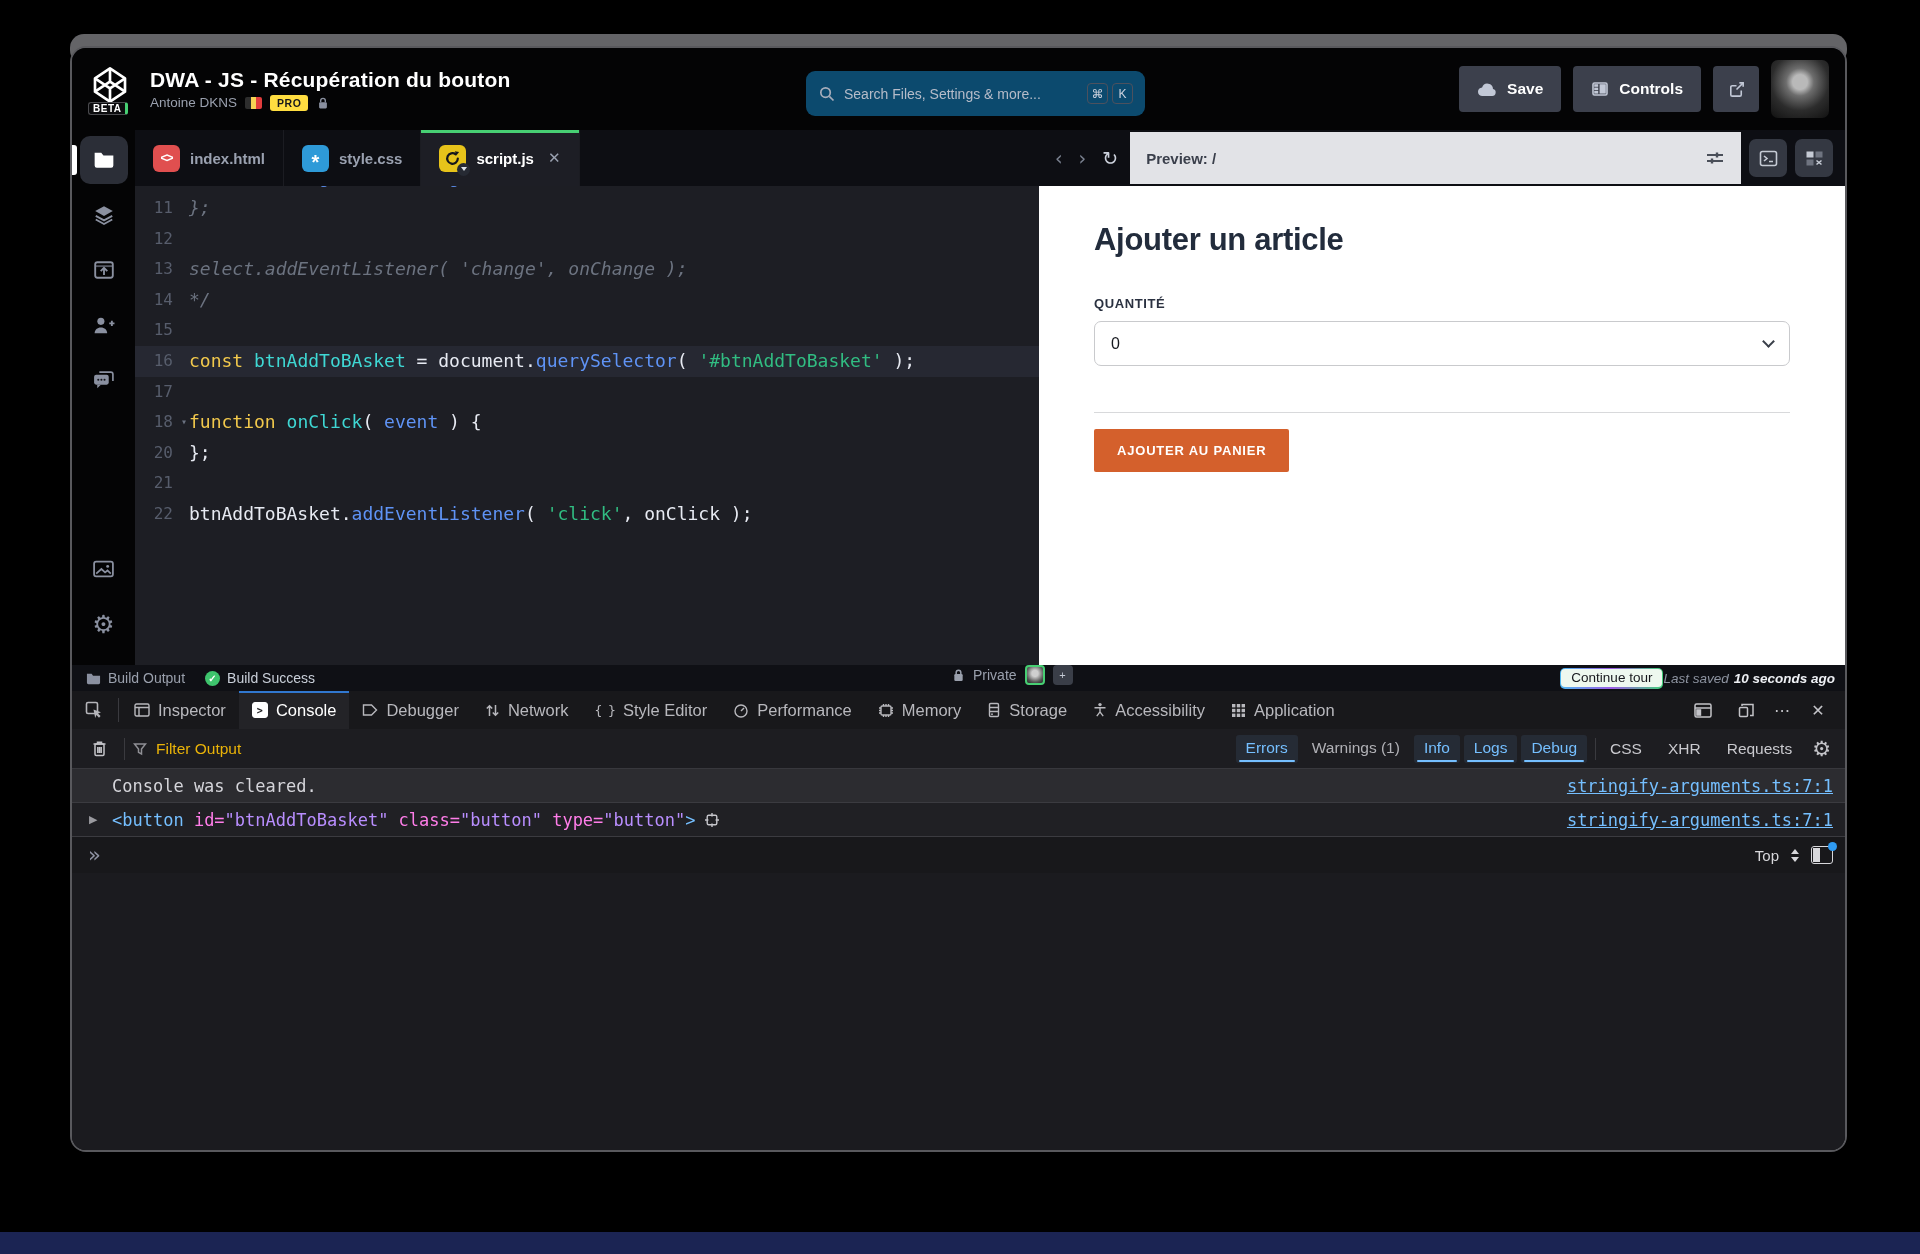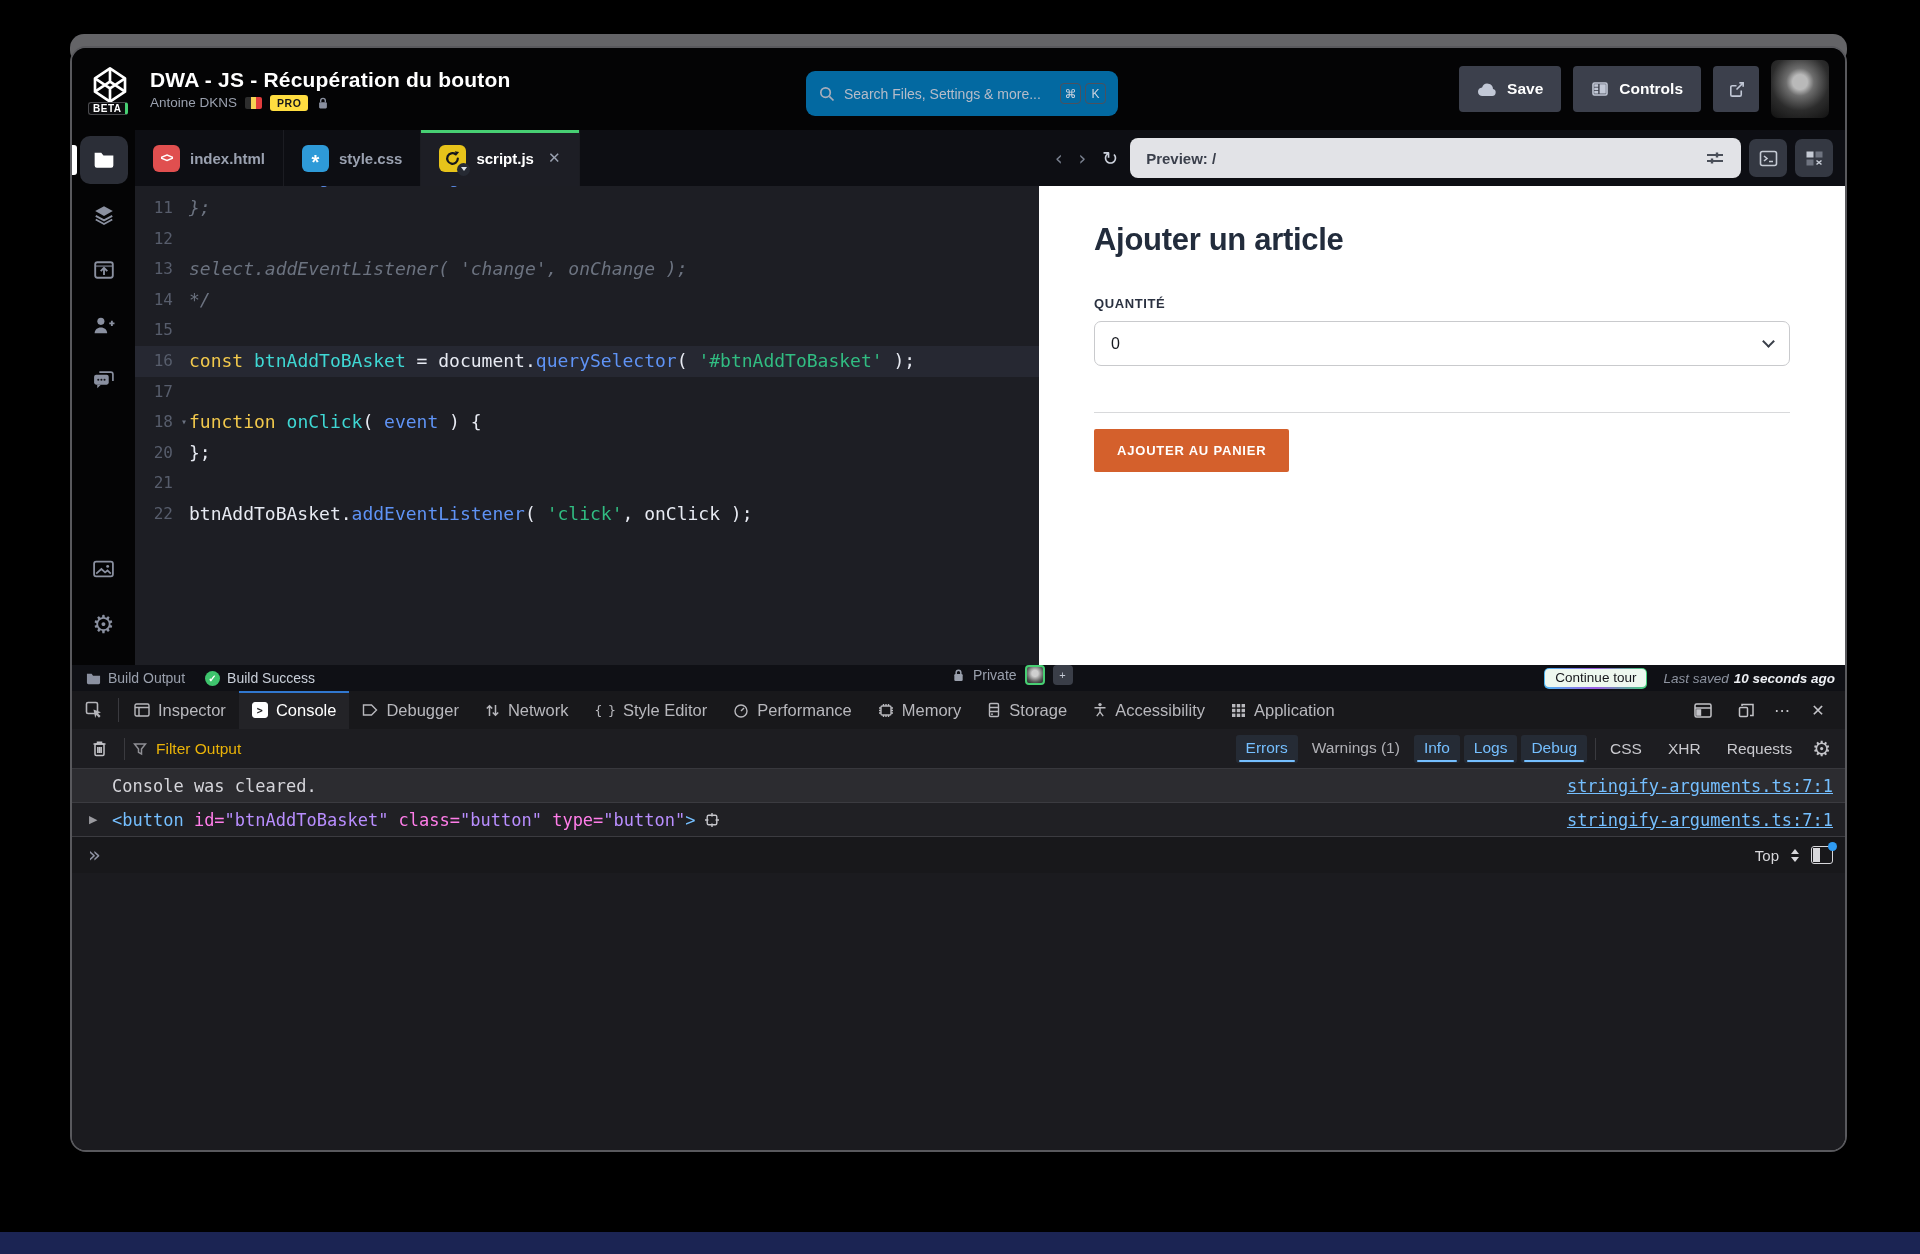--- a/index.html
+++ b/index.html
@@ -16,21 +16,21 @@
   .logo{position:relative;width:46px;height:52px;flex:none}
   .logo svg{margin:2px 0 0 2px}
   .beta{position:absolute;left:0;bottom:0;font-size:10px;font-weight:bold;color:#fff;background:#0c0c0e;border:1px solid #4a4a4e;border-right:3px solid #47cf73;border-radius:3px;padding:0 4px;letter-spacing:.5px}
   .titleblock{margin-left:16px}
   .title{color:#fff;font-size:21px;font-weight:800;letter-spacing:.2px}
   .subrow{display:flex;align-items:center;gap:8px;margin-top:3px}
   .author{color:#9aa0ae;font-size:13.5px}
   .flag{width:17px;height:12px;display:flex;border-radius:2px;overflow:hidden}
   .flag i{flex:1}
   .pro{background:#ffdd40;color:#15161c;font-size:10.5px;font-weight:800;padding:2px 7px;border-radius:3px;letter-spacing:.5px}
-  .search{position:absolute;left:734px;top:23px;width:312px;height:45px;background:#0369a1;border-radius:9px;display:flex;align-items:center;padding:0 12px;gap:9px;cursor:text}
+  .search{position:absolute;left:734px;top:23px;width:339px;height:45px;background:#0c4a6e;border-radius:9px;display:flex;align-items:center;padding:0 12px;gap:9px;cursor:text}
   .search .ph{color:#b6bcc9;font-size:14px;white-space:nowrap;overflow:hidden}
   .kbds{margin-left:auto;display:flex;gap:4px}
   .kbd{min-width:21px;height:21px;border:1px solid #4c515e;border-radius:4px;color:#cfd4df;font-size:12px;display:flex;align-items:center;justify-content:center;padding:0 3px}
   .hdr-right{margin-left:auto;display:flex;align-items:center;gap:12px}
   .btn{background:#3c404c;border-radius:4px;height:46px;padding:0 18px;display:flex;align-items:center;gap:10px;color:#fff;font-size:15.5px;font-weight:600;cursor:pointer}
   .iconbtn{width:46px;padding:0;justify-content:center}
   .avatar{width:58px;height:58px;border-radius:7px;background:
     radial-gradient(circle at 50% 38%, #b9b9b9 0 16%, #6d6d6d 30%, #2c2c2c 62%, #111 100%);flex:none;cursor:pointer}
   
   .main{display:flex;height:535px;flex:none;min-height:0}
@@ -67,41 +67,41 @@
   .fn{color:#5f93f5}
   .st{color:#31bd82}
   .pr{color:#5f93f5}
   .pl{color:#e7eaf2}
   .guide{display:inline-block;width:1px;height:19px;background:#363b47;vertical-align:middle;margin:0 9px 3px 10px}
   
   .preview-col{flex:1;display:flex;flex-direction:column;background:#0d0e13}
   .pnav{height:56px;flex:none;display:flex;align-items:center;padding:0 12px;gap:8px}
   .navchev{color:#79808f;font-size:19px;font-family:"DejaVu Sans",sans-serif;cursor:pointer;padding:0 4px}
   .refresh{color:#ccd1dc;font-size:19px;font-family:"DejaVu Sans",sans-serif;cursor:pointer;padding:0 4px}
-  .urlpill{flex:1;height:40px;background:#e2e3e7;border-radius:8px;display:flex;align-items:center;padding:0 16px;color:#3a3f4b;font-size:15px;font-weight:600;cursor:text}
+  .urlpill{flex:1;height:52px;background:#e2e3e7;border-radius:0;display:flex;align-items:center;padding:0 16px;color:#3a3f4b;font-size:15px;font-weight:600;cursor:text}
   .urlpill .sliders{margin-left:auto}
   .pnavbtn{width:38px;height:38px;border-radius:7px;background:#343842;display:flex;align-items:center;justify-content:center;cursor:pointer;flex:none}
   .pbody{flex:1;background:#fff;padding:36px 55px 0;overflow:hidden}
   .phead{color:#222c3c;font-size:31px;font-weight:800;letter-spacing:-.3px}
   .plabel{margin-top:38px;color:#2a3140;font-size:13px;font-weight:800;letter-spacing:.6px}
   .pselect{margin-top:10px;height:45px;border:1px solid #c9cacd;border-radius:7px;display:flex;align-items:center;justify-content:space-between;padding:0 16px;font-size:16px;color:#16191f;cursor:pointer;background:#fff}
   .pselect .chev{border-left:2px solid #3a3f49;border-bottom:2px solid #3a3f49;width:9px;height:9px;transform:rotate(-45deg);margin-top:-4px}
   .pdivider{margin-top:46px;border-top:1px solid #d8d9db}
   .addbtn{margin-top:16px;display:inline-block;background:#d4602c;color:#fff;font-size:13px;font-weight:800;letter-spacing:.8px;padding:14px 23px;border:none;border-radius:2px;cursor:pointer}
   
   .statusbar{height:26px;flex:none;background:#0f1015;position:relative;font-size:14px;color:#9aa0ad}
   .sb-left{position:absolute;left:14px;top:0;bottom:0;display:flex;align-items:center;gap:20px}
   .sb-item{display:flex;align-items:center;gap:7px;cursor:pointer}
   .okcirc{width:15px;height:15px;border-radius:50%;background:#3ec46d;color:#fff;font-size:10px;font-weight:800;display:flex;align-items:center;justify-content:center}
   .sb-success{color:#c9cfd9}
   .sb-mid{position:absolute;left:880px;top:0;bottom:6px;display:flex;align-items:center;gap:8px}
   .chip-av{width:20px;height:20px;border-radius:4px;flex:none;cursor:pointer}
   .chip-av.me{border:2px solid #47cf73;background:radial-gradient(circle at 50% 40%,#cfcfcf 0 25%,#555 70%,#222)}
   .chip-av.anon{background:#3a3e48;color:#c4c9d4;display:flex;align-items:center;justify-content:center;font-size:11px}
-  .sb-right{position:absolute;right:10px;top:0;bottom:0;display:flex;align-items:center;gap:16px}
+  .sb-right{position:absolute;right:10px;top:0;bottom:0;display:flex;align-items:center;gap:0}
   .tourwrap{background:linear-gradient(90deg,#4eb7f0,#9b5de5,#43d17a);padding:1px 1px 4px;border-radius:5px;cursor:pointer}
   .tourpill{background:#eef8ef;color:#16171c;font-size:13.5px;padding:1px 10px 2px;border-radius:4px}
   .lastsaved{font-style:italic;color:#8d93a0;font-size:13.5px}
   .lastsaved b{color:#edeff4;margin-left:5px}
   
   .devtools{flex:1;background:#18181b;display:flex;flex-direction:column;min-height:0;color:#b8b8bd}
   .dt-tabs{height:38px;flex:none;display:flex;align-items:stretch}
   .dt-pick{width:44px;display:flex;align-items:center;justify-content:center;cursor:pointer}
   .dt-sep{width:1px;background:#3a3a3f;margin:7px 2px}
   .dt-tab{display:flex;align-items:center;gap:8px;padding:0 13px;font-size:16.5px;position:relative;cursor:pointer;color:#b8b8bd}

